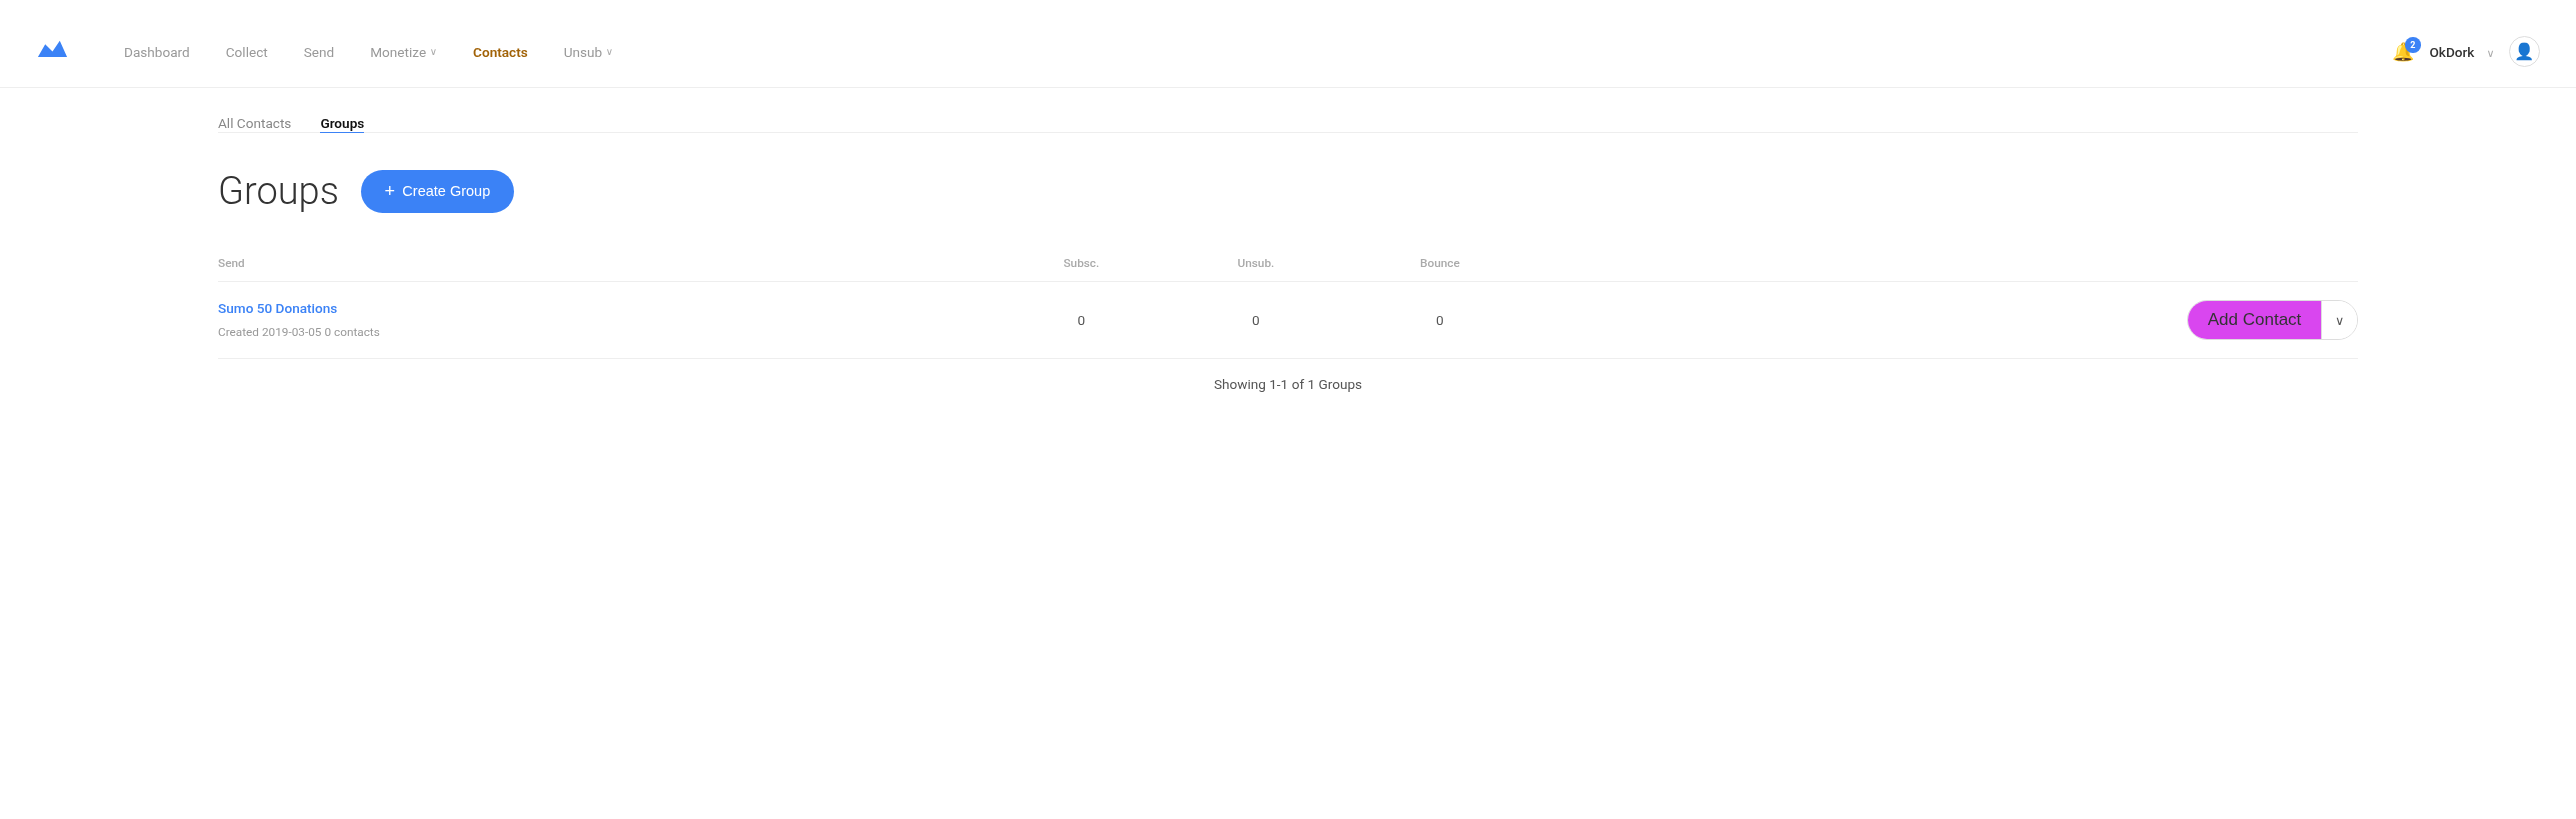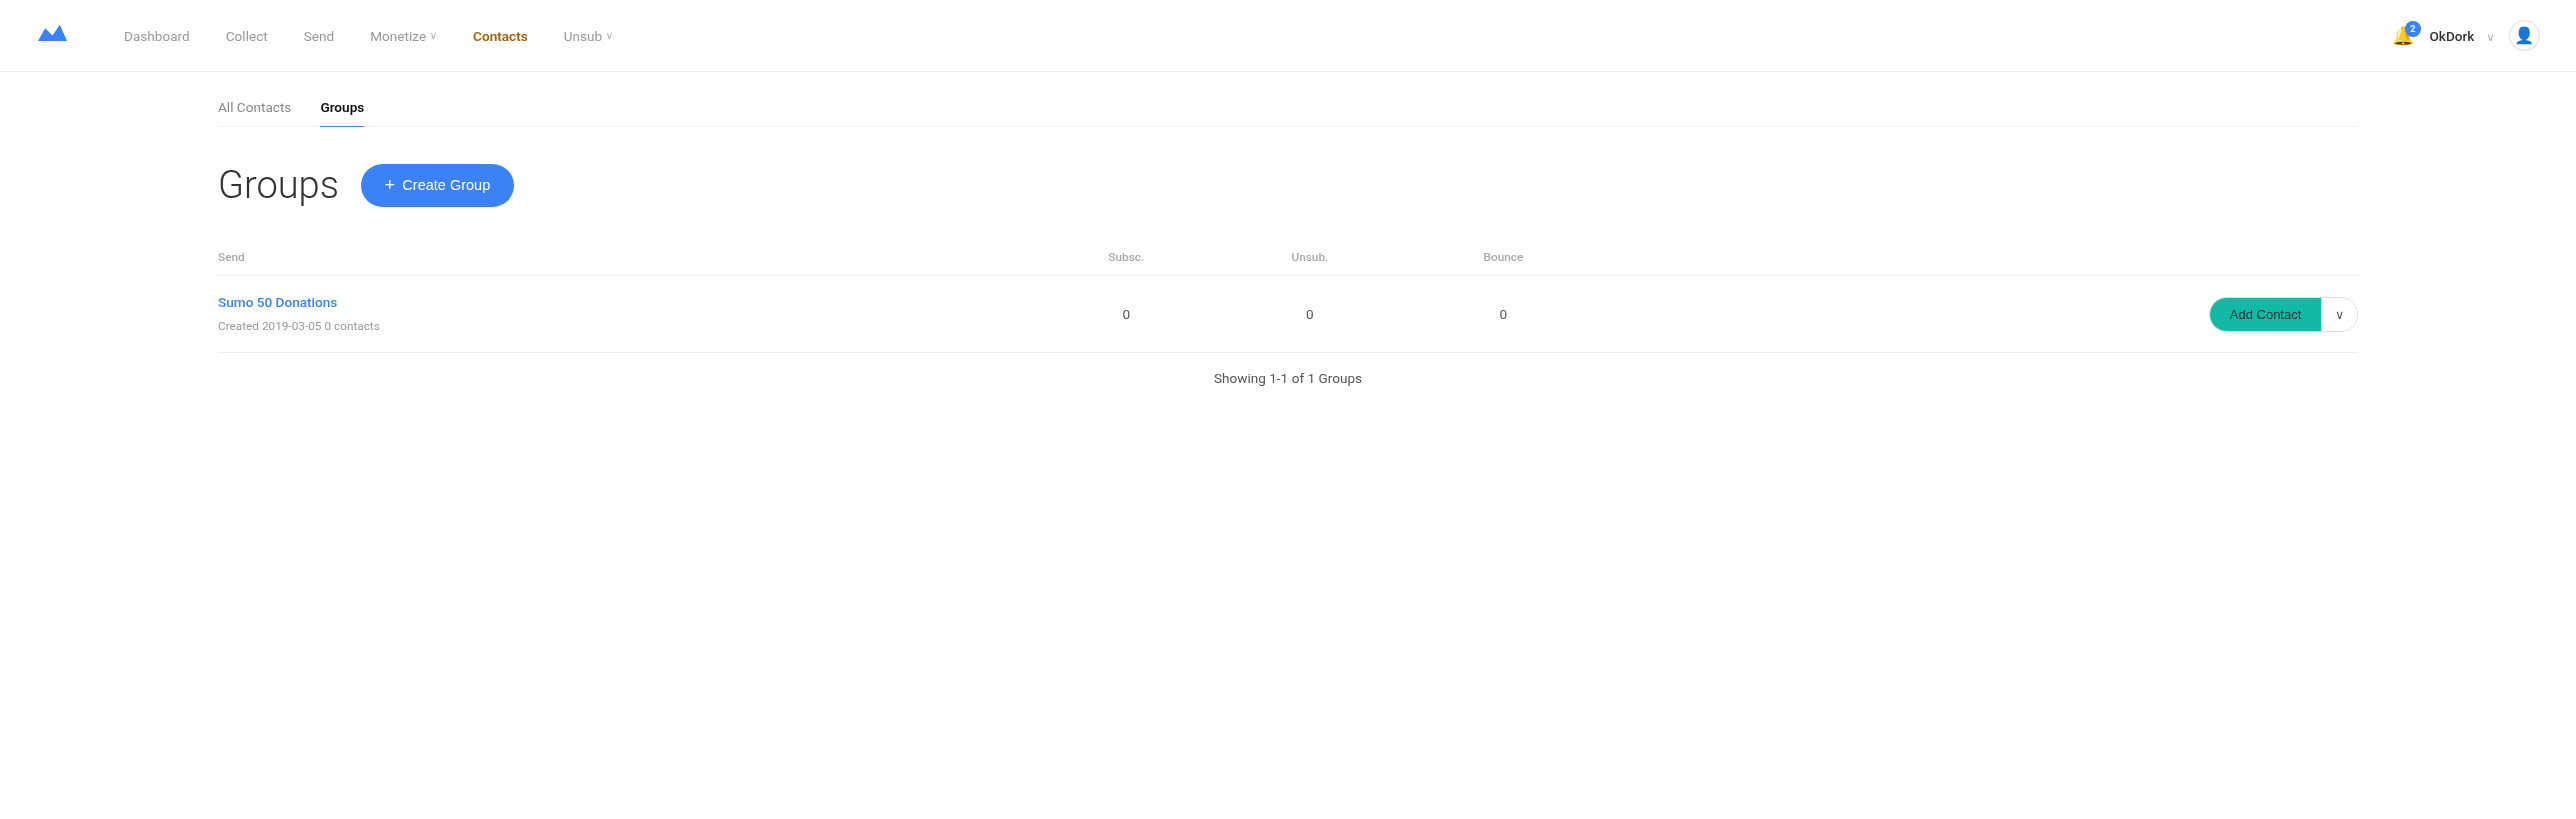--- a/index.html
+++ b/index.html
@@ -6,20 +6,21 @@
     body { font-family: -apple-system, BlinkMacSystemFont, 'Segoe UI', Roboto, sans-serif; background: #fff; color: #333; }
 
     
     .navbar {
       display: flex;
       align-items: center;
       padding: 0 36px;
       height: 72px;
       border-bottom: 0.9px solid #eee;
       position: relative;
+      margin-top: 16px;
     }
     .nav-logo {
       margin-right: 55px;
     }
     .nav-logo svg { width: 33px; height: 25.5px; fill: #3b82f6; }
     .nav-links {
       display: flex;
       align-items: center;
       gap: 36px;
       flex: 1;
@@ -92,21 +93,21 @@
     
     .tabs {
       display: flex;
       gap: 29px;
       border-bottom: 0.9px solid #eee;
       margin-bottom: 36px;
     }
     .tab {
       font-size: 13.6px;
       color: #888;
-      padding-bottom: 11px;
+      padding-bottom: 1px;
       cursor: pointer;
       border-bottom: 1.8px solid transparent;
       margin-bottom: -0.9px;
     }
     .tab.active {
       color: #111;
       font-weight: 600;
       border-bottom: 1.8px solid #3b82f6;
     }
 
@@ -182,25 +183,25 @@
     .action-cell {
       text-align: right;
     }
     .action-btn-group {
       display: inline-flex;
       border: 1.4px solid #ddd;
       border-radius: 45px;
       overflow: hidden;
     }
     .add-contact-btn {
-      background: #14b8a6;
+      background: #d946ef;
       color: #333;
       border: none;
       padding: 9px 20px;
-      font-size: 13px;
+      font-size: 17px;
       cursor: pointer;
       border-right: 1.4px solid #ddd;
       font-weight: 500;
     }
     .dropdown-btn {
       background: #fff;
       color: #555;
       border: none;
       padding: 9px 12.7px;
       font-size: 12.7px;

